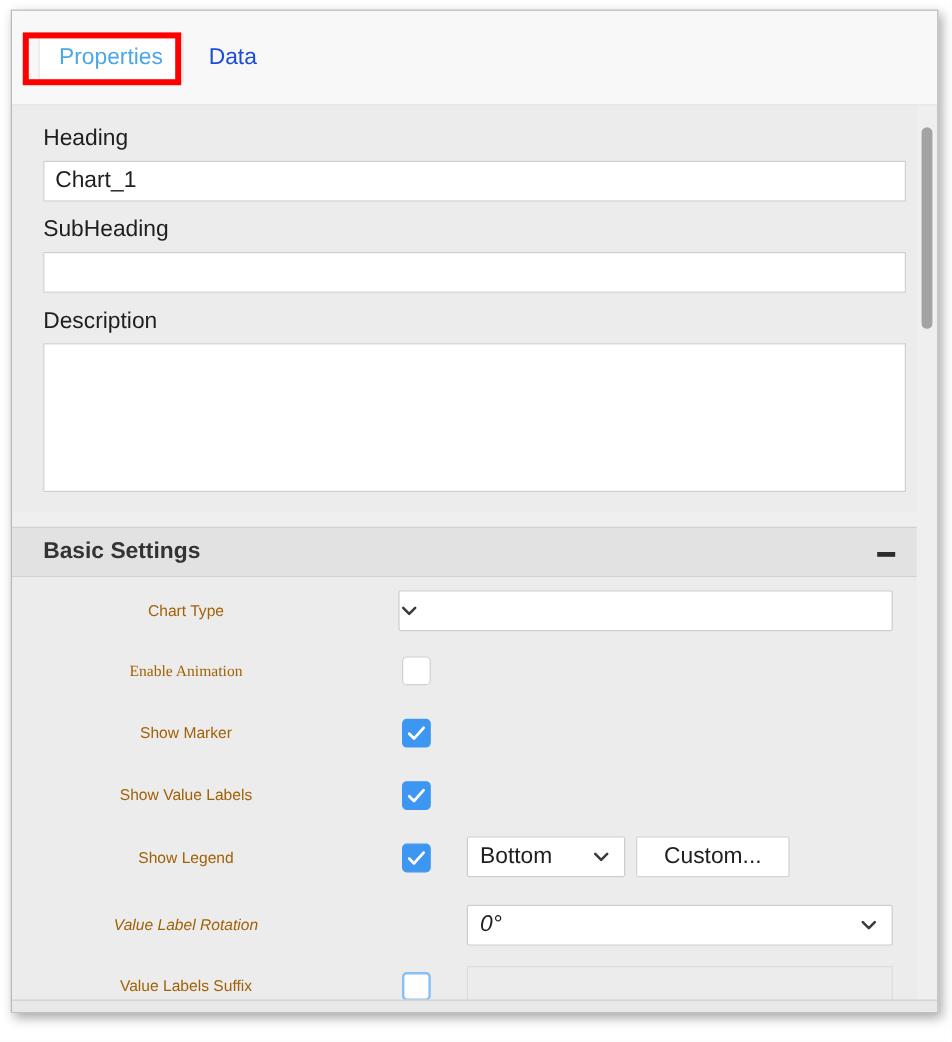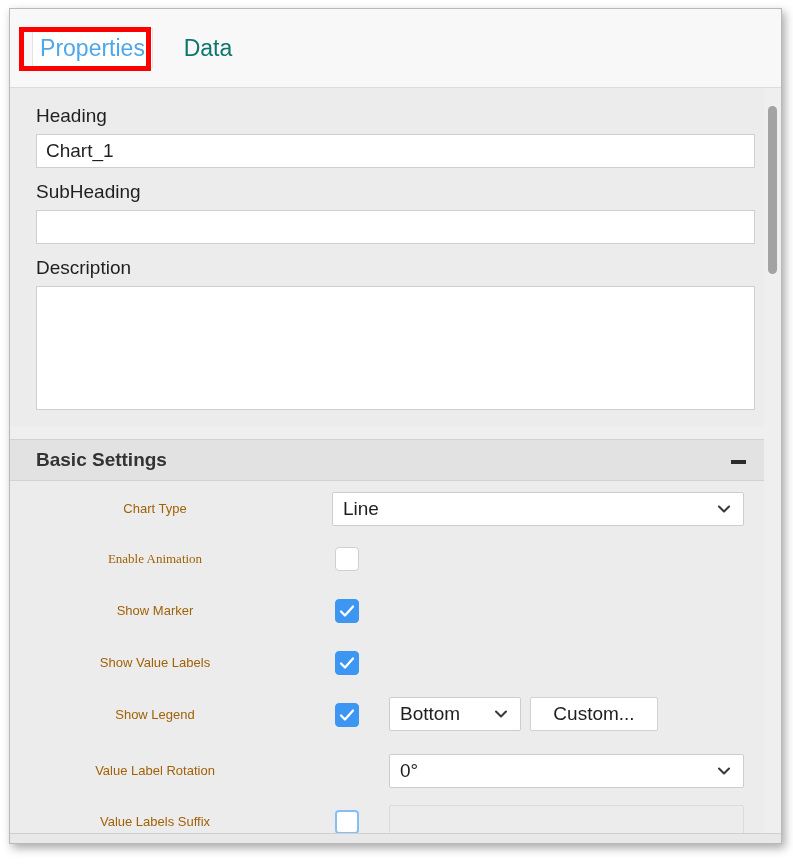--- a/index.html
+++ b/index.html
@@ -36,35 +36,35 @@
     border-bottom: 1px solid #dcdcdc;
     box-sizing: border-box;
   }
   .tab {
     position: absolute;
     top: 19px;
     height: 40px;
     display: flex;
     align-items: center;
     justify-content: center;
-    font-size: 23px;
+    font-size: 19px;
     box-sizing: border-box;
     cursor: default;
   }
   #tab-properties {
     left: 22px;
     width: 121px;
     background: #ffffff;
     border: 1px solid #e3e3e3;
     color: #4ea7e8;
   }
   #tab-data {
-    left: 155px;
+    left: 141px;
     width: 86px;
-    color: #0f766e;
+    color: #1d4ed8;
     background: transparent;
     border: 1px solid transparent;
   }
 
   
   #annotation-box {
     position: absolute;
     left: 9px;
     top: 18px;
     width: 132px;
@@ -319,21 +319,20 @@
     <div class="section-header" style="top:351px;">
       <span class="section-title">Basic Settings</span>
       <span class="collapse-icon"></span>
     </div>
 
     <div id="basic-settings-body" style="top:393px;">
 
       <div class="row" style="height:56px;">
         <div class="lbl" style="top:11px;">Chart Type</div>
         <div class="select" style="left:322px; top:11px; width:412px;">
-          <span class="sel-value">Line</span>
           <span class="chev">
             <svg width="16" height="16" viewBox="0 0 16 16">
               <path d="M3 5.5 L8 10.5 L13 5.5" fill="none" stroke="#3a3a3a" stroke-width="2.1" stroke-linecap="round" stroke-linejoin="round"></path>
             </svg>
           </span>
         </div>
       </div>
 
       <div class="row" style="height:52px;">
         <div class="lbl" style="top:5px;font-family:Liberation Serif, serif;">Enable Animation</div>
@@ -371,21 +370,21 @@
             <svg width="16" height="16" viewBox="0 0 16 16">
               <path d="M3 5.5 L8 10.5 L13 5.5" fill="none" stroke="#3a3a3a" stroke-width="2.1" stroke-linecap="round" stroke-linejoin="round"></path>
             </svg>
           </span>
         </div>
         <div class="button" style="left:520px; top:4px; width:128px;">
           <span>Custom...</span>
         </div>
       </div>
 
-      <div class="row" style="height:54px;">
+      <div class="row" style="height:54px;font-style:italic;">
         <div class="lbl" style="top:9px;">Value Label Rotation</div>
         <div class="select" style="left:379px; top:9px; width:355px;">
           <span class="sel-value">0°</span>
           <span class="chev">
             <svg width="16" height="16" viewBox="0 0 16 16">
               <path d="M3 5.5 L8 10.5 L13 5.5" fill="none" stroke="#3a3a3a" stroke-width="2.1" stroke-linecap="round" stroke-linejoin="round"></path>
             </svg>
           </span>
         </div>
       </div>

